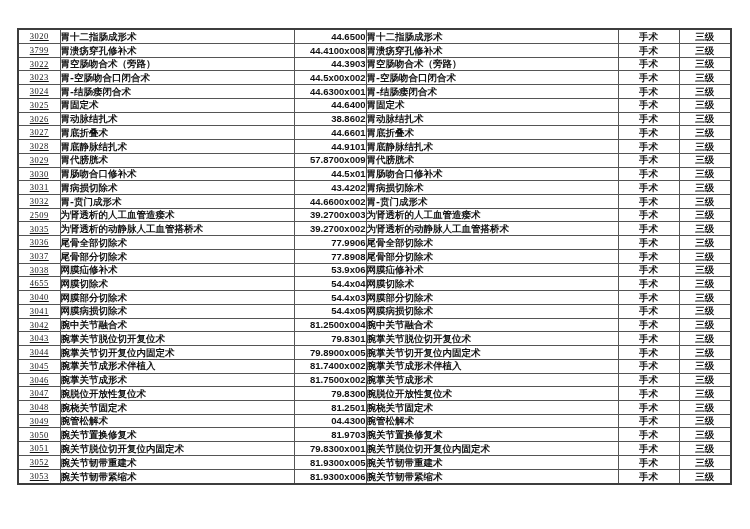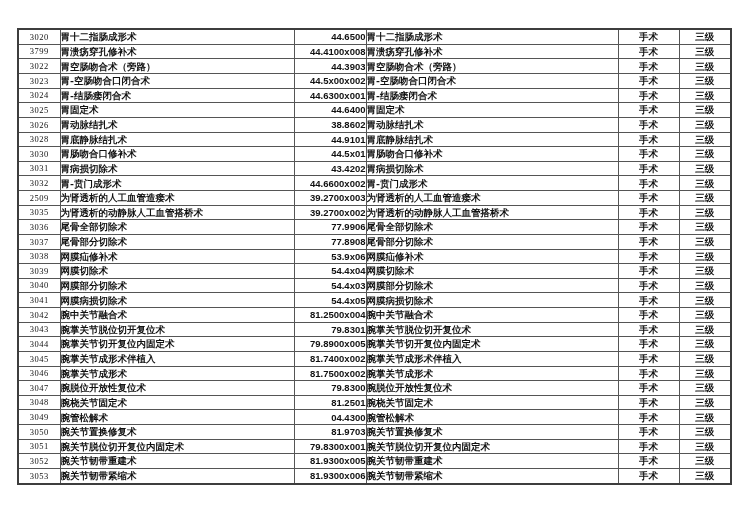--- a/index.html
+++ b/index.html
@@ -34,20 +34,21 @@
     white-space: nowrap;
     overflow: hidden;
     color: #111111;
     line-height: 1;
   }
   td.c-serial {
     text-align: center;
     font-family: "Liberation Serif", serif;
     font-size: 8.5px;
     letter-spacing: 0.5px;
+    text-decoration: underline;
   }
   td.c-name {
     text-align: left;
     padding-left: 4px;
     font-family: "DejaVu Serif", serif;
     font-size: 9.5px;
     font-weight: 600;
   }
   td.c-code {
     text-align: right;
@@ -134,30 +135,46 @@
 
   <tr>
     <td class="c-serial">3026</td>
     <td class="c-name">胃动脉结扎术</td>
     <td class="c-code">38.8602</td>
     <td class="c-name">胃动脉结扎术</td>
     <td class="c-center">手术</td>
     <td class="c-center">三级</td>
   </tr>
 
+  <tr>
+    <td class="c-serial">3027</td>
+    <td class="c-name">胃底折叠术</td>
+    <td class="c-code">44.6601</td>
+    <td class="c-name">胃底折叠术</td>
+    <td class="c-center">手术</td>
+    <td class="c-center">三级</td>
+  </tr>
 
   <tr>
     <td class="c-serial">3028</td>
     <td class="c-name">胃底静脉结扎术</td>
     <td class="c-code">44.9101</td>
     <td class="c-name">胃底静脉结扎术</td>
     <td class="c-center">手术</td>
     <td class="c-center">三级</td>
   </tr>
 
+  <tr>
+    <td class="c-serial">3029</td>
+    <td class="c-name">胃代膀胱术</td>
+    <td class="c-code">57.8700x009</td>
+    <td class="c-name">胃代膀胱术</td>
+    <td class="c-center">手术</td>
+    <td class="c-center">三级</td>
+  </tr>
 
   <tr>
     <td class="c-serial">3030</td>
     <td class="c-name">胃肠吻合口修补术</td>
     <td class="c-code">44.5x01</td>
     <td class="c-name">胃肠吻合口修补术</td>
     <td class="c-center">手术</td>
     <td class="c-center">三级</td>
   </tr>
 
@@ -219,21 +236,21 @@
   <tr>
     <td class="c-serial">3038</td>
     <td class="c-name">网膜疝修补术</td>
     <td class="c-code">53.9x06</td>
     <td class="c-name">网膜疝修补术</td>
     <td class="c-center">手术</td>
     <td class="c-center">三级</td>
   </tr>
 
   <tr>
-    <td class="c-serial">3039</td>
+    <td class="c-serial">4655</td>
     <td class="c-name">网膜切除术</td>
     <td class="c-code">54.4x04</td>
     <td class="c-name">网膜切除术</td>
     <td class="c-center">手术</td>
     <td class="c-center">三级</td>
   </tr>
 
   <tr>
     <td class="c-serial">3040</td>
     <td class="c-name">网膜部分切除术</td>

